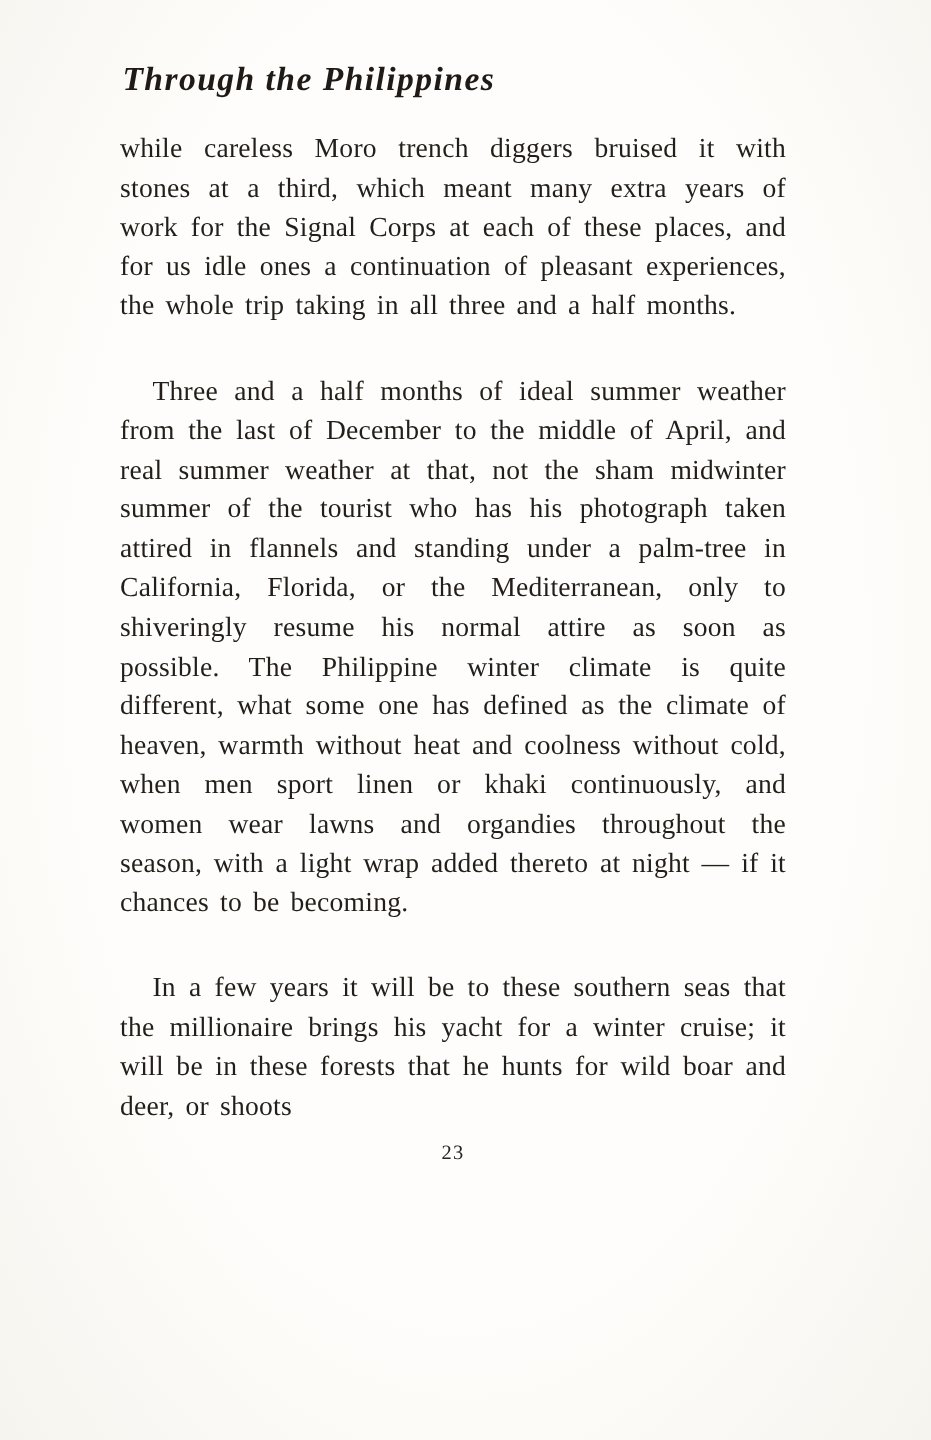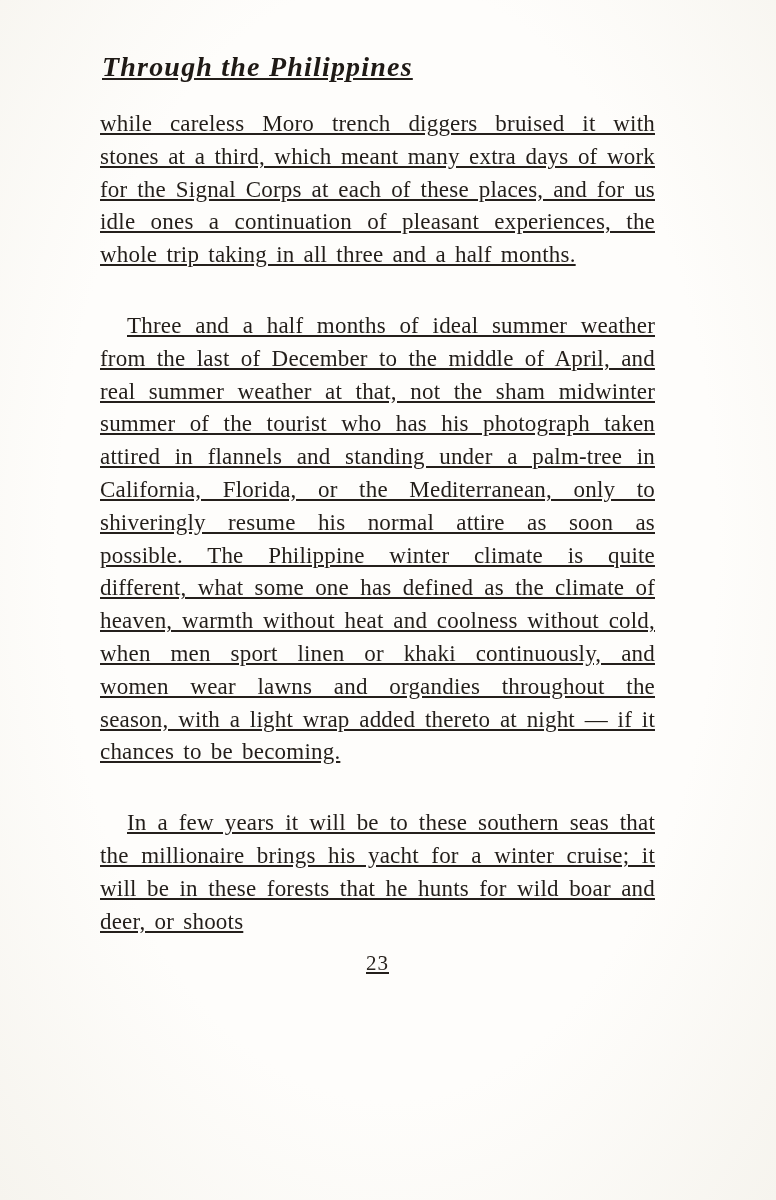--- a/index.html
+++ b/index.html
@@ -14,21 +14,20 @@
     color: #241f1b;
     overflow: hidden;
   }
   .page {
     box-sizing: border-box;
     width: 776px;
     height: 1200px;
     padding: 48px 121px 0 100px;
     background:
       radial-gradient(ellipse at 50% 45%, #fefdfb 60%, #f6f4ee 100%);
-    text-decoration: underline;
   }
   .running-header {
     font-style: italic;
     font-size: 28px;
     line-height: 38px;
     letter-spacing: 1.2px;
     margin: 0 0 22px 2px;
     color: #1f1a16;
   }
   .body-text p {
@@ -40,33 +39,33 @@
     letter-spacing: 0.2px;
     color: #231e1a;
   }
   .body-text p.indent {
     text-indent: 27px;
     margin-top: 38px;
   }
   .page-number {
     margin-top: 13px;
     text-align: center;
-    font-size: 21px;
+    font-size: 17px;
     letter-spacing: 1px;
     color: #2a241f;
   }
 </style>
 </head>
 <body>
 
 <div class="page">
 
   <h1 class="running-header">Through the Philippines</h1>
 
   <div class="body-text">
-    <p class="no-indent">while careless Moro trench diggers bruised it with stones at a third, which meant many extra days of work for the Signal Corps at each of these places, and for us idle ones a continuation of pleasant experiences, the whole trip taking in all three and a half months.</p>
+    <p class="no-indent">while careless Moro trench diggers bruised it with stones at a third, which meant many extra years of work for the Signal Corps at each of these places, and for us idle ones a continuation of pleasant experiences, the whole trip taking in all three and a half months.</p>
     <p class="indent">Three and a half months of ideal summer weather from the last of December to the middle of April, and real summer weather at that, not the sham midwinter summer of the tourist who has his photograph taken attired in flannels and standing under a palm-tree in California, Florida, or the Mediterranean, only to shiveringly resume his normal attire as soon as possible. The Philippine winter climate is quite different, what some one has defined as the climate of heaven, warmth without heat and coolness without cold, when men sport linen or khaki continuously, and women wear lawns and organdies throughout the season, with a light wrap added thereto at night — if it chances to be becoming.</p>
     <p class="indent">In a few years it will be to these southern seas that the millionaire brings his yacht for a winter cruise; it will be in these forests that he hunts for wild boar and deer, or shoots</p>
   </div>
 
   <div class="page-number">23</div>
 
 </div>
 
 </body></html>

